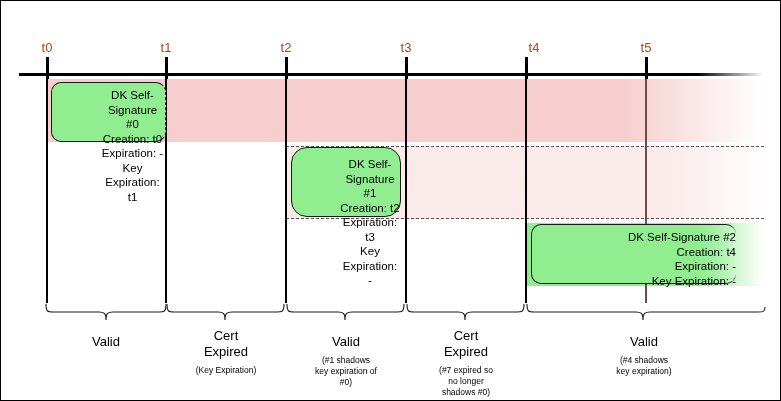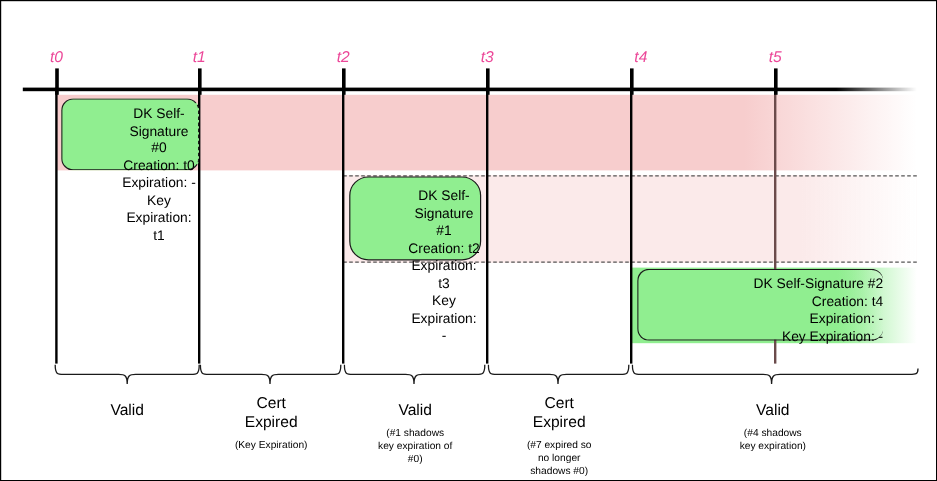--- a/index.html
+++ b/index.html
@@ -23,24 +23,23 @@
   .tick-mark{
     position:absolute;
     width:3px;
     background:#000;
     top:56px;height:22px;
   }
   .tick-label{
     position:absolute;
     top:39px;
     font-size:13px;
-    color:#ec4899;
+    color:#c2410c;
     transform:translateX(-50%);
     white-space:nowrap;
-    font-style:italic;
   }
 
   
   .vline{
     position:absolute;
     width:2px;
     background:#000;
     top:72px;
     height:230px;
   }

